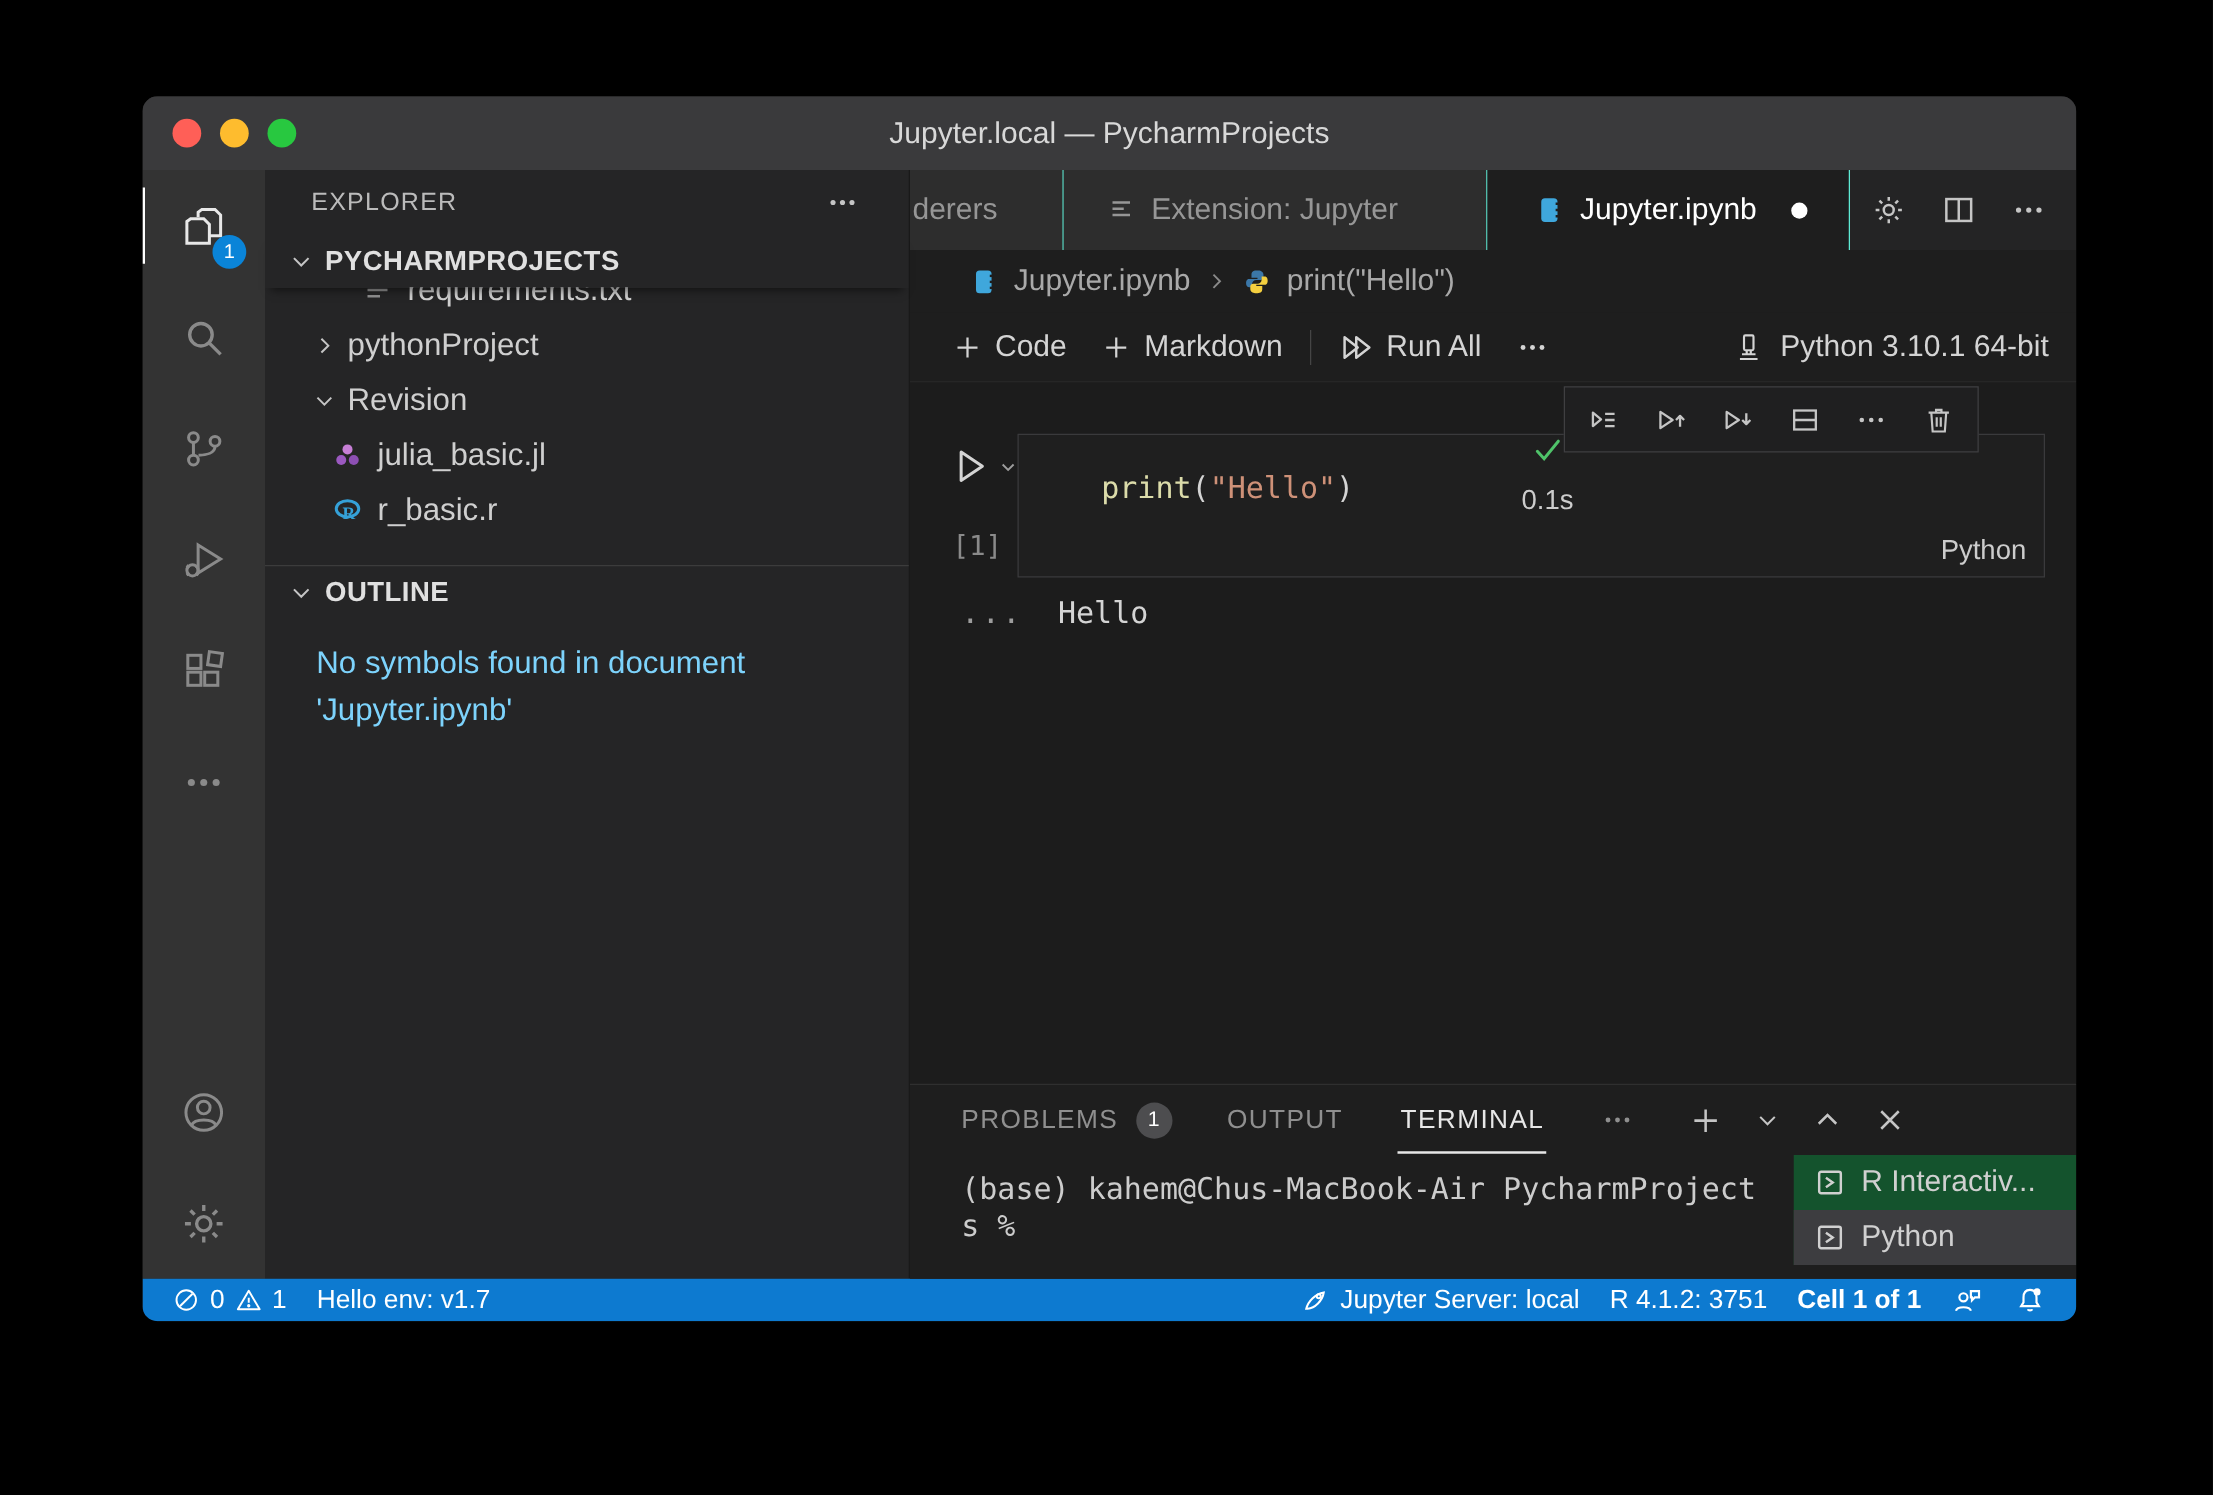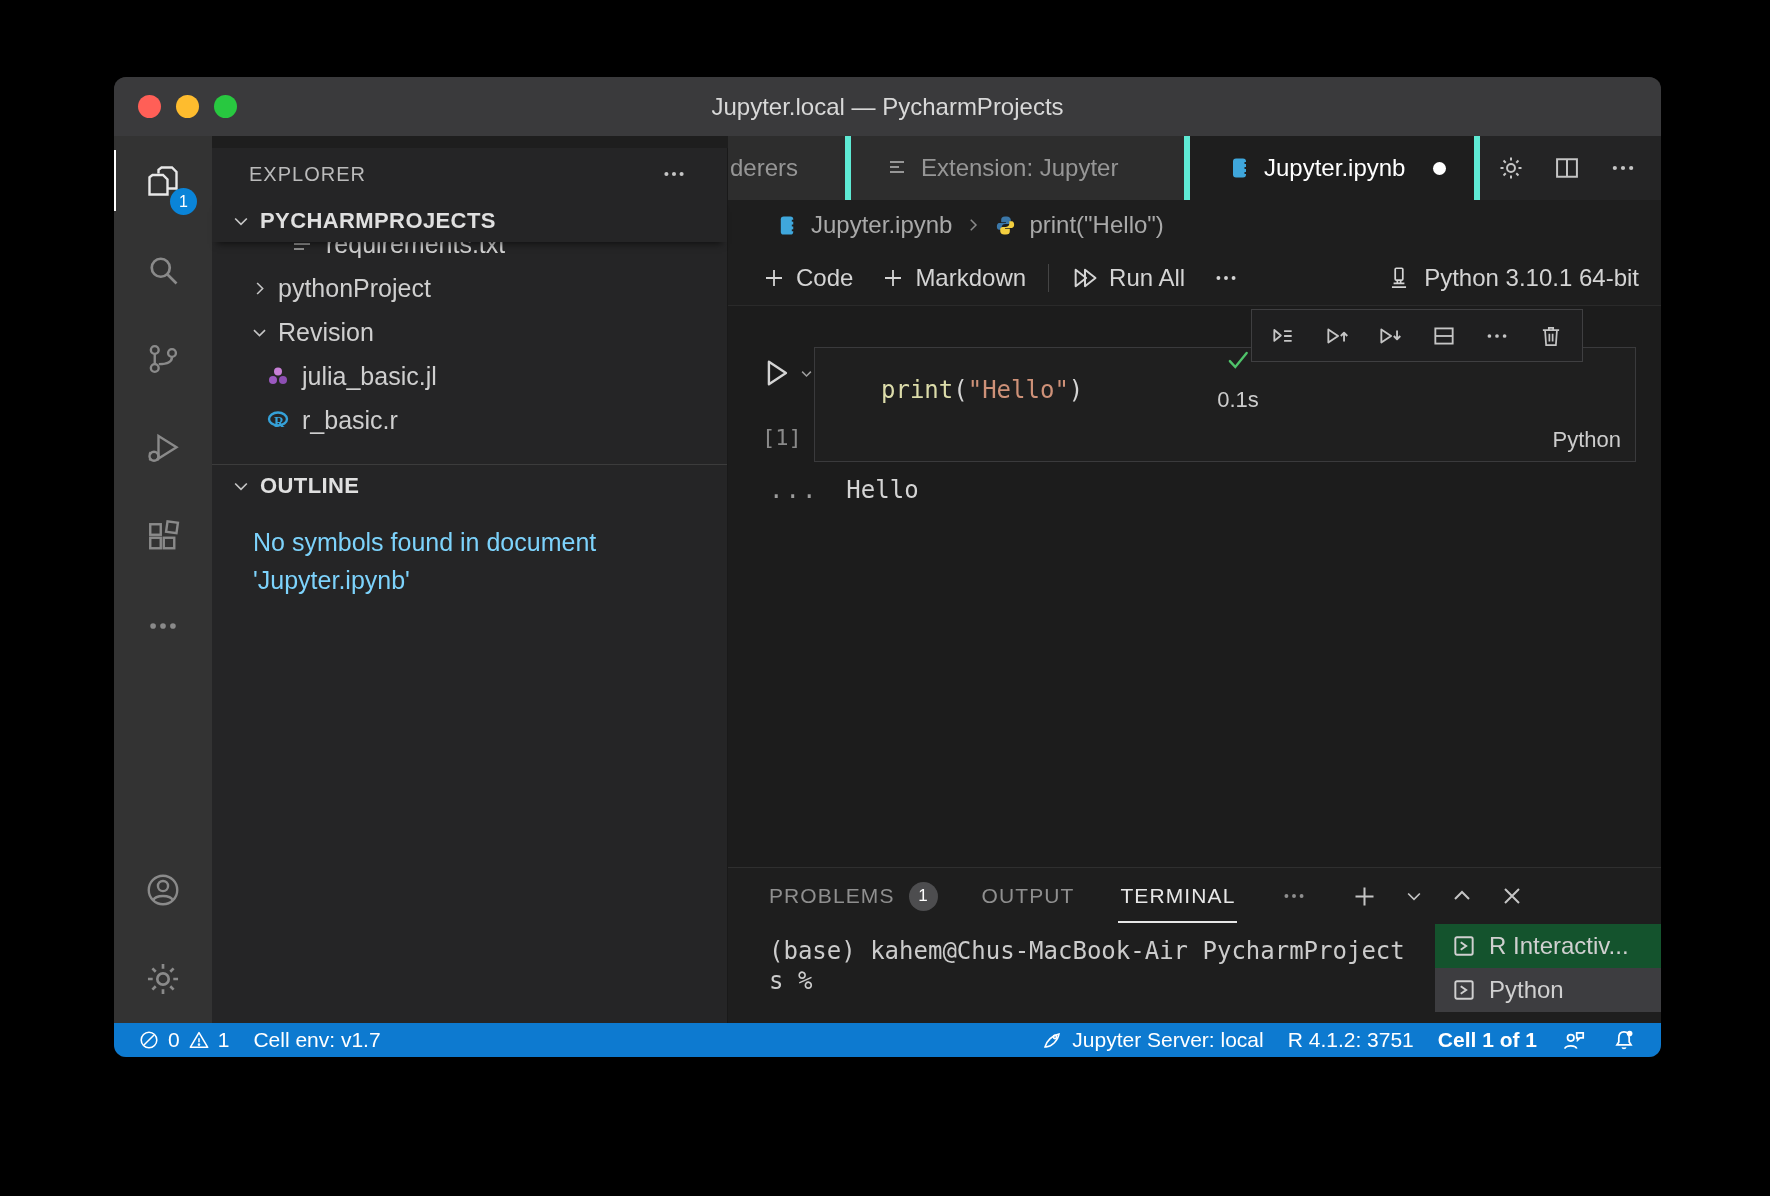--- a/index.html
+++ b/index.html
@@ -28,40 +28,40 @@
   .act-item.active { color:#e8e8e8; }
   .act-item.active::before { content:""; position:absolute; left:0; top:14px; bottom:14px;
               width:2px; background:#ffffff; }
   .act-badge { position:absolute; right:15px; bottom:10px; min-width:27px; height:27px;
                border-radius:50%; background:#0a84d8; color:#fff; font-size:16px;
                display:flex; align-items:center; justify-content:center; }
   .act-spacer { flex:1; }
 
   
   .sidebar { width:516px; background:#252526; display:flex; flex-direction:column;
-             border-right:1px solid #191919;margin-top:12px; }
+             border-right:1px solid #191919; }
   .side-header { height:52px; display:flex; align-items:center; padding:0 40px 0 37px;
                  color:#bbbbbb; font-size:20px; letter-spacing:1px; }
   .side-header .more { margin-left:auto; color:#c5c5c5; }
   .section-row { height:42px; display:flex; align-items:center; gap:9px; padding-left:19px;
                  color:#e0e0e0; font-size:22px; font-weight:700; letter-spacing:.4px; }
   .proj-header { position:relative; z-index:2; box-shadow:0 7px 7px -5px rgba(0,0,0,.55); }
   .clip-row { height:24px; overflow:hidden;padding-left:24px; }
   .clip-row .tree-row { margin-top:-20px; }
   .tree-row { height:44px; display:flex; align-items:center; color:#cfcfcf; font-size:25px; }
   .tree-row .chev { margin-left:38px; margin-right:9px; color:#c5c5c5; }
   .tree-row .ficon { margin-left:54px; margin-right:12px; width:24px; height:24px; }
   .divider { height:1px; background:#3c3c3c; margin-top:22px; }
   .outline-msg { color:#7dd3fc; font-size:25px; line-height:38px; padding:16px 95px 0 41px; }
 
   
   .editor { flex:1; display:flex; flex-direction:column; min-width:0; background:#1c1c1c; }
 
   .tabbar { height:64px; background:#242425; display:flex; flex:0 0 auto; align-items:stretch; }
-  .tab { display:flex; align-items:center; background:#2d2d2d; border-right:6px solid #5eead4;
+  .tab { display:flex; align-items:center; background:#2d2d2d; border-right:1px solid #5eead4;
          color:#969696; font-size:24px; gap:12px; padding:0 20px; overflow:hidden; white-space:nowrap; }
   .tab.partial { width:123px; padding:0 0 0 2px; }
   .tab.t2 { width:339px; padding-left:34px; }
   .tab.active { background:#1e1e1e; color:#ffffff; width:290px; padding-left:38px; }
   .dirty-dot { width:13px; height:13px; border-radius:50%; background:#ffffff; margin-left:16px; }
   .tab-actions { margin-left:auto; display:flex; align-items:center; gap:28px; padding-right:24px;
                  color:#c5c5c5; }
 
   .breadcrumb { height:50px; display:flex; align-items:center; gap:12px; padding-left:48px;
                 color:#a9a9a9; font-size:24px; background:#1e1e1e; flex:0 0 auto; }
@@ -571,21 +571,21 @@
       <span>
         <svg width="22" height="22" viewBox="0 0 24 24" fill="none" stroke="#fff" stroke-width="1.7" stroke-linejoin="round">
           <path d="M12 4L21.5 20h-19z"></path>
             <path d="M12 10v4.5"></path>
             <circle cx="12" cy="17" r="0.6" fill="#fff"></circle>
         </svg>
         </span>
       <span>1</span>
     </div>
     <div class="sb-item">
-      <span>Cell env: v1.7</span>
+      <span>Hello env: v1.7</span>
     </div>
     <div class="sb-right">
       <div class="sb-item">
         <span>
           <svg width="24" height="24" viewBox="0 0 24 24" fill="none" stroke="#fff" stroke-width="1.6">
             <path d="M5 19c1.5-6 7.5-12 14-13-1 6.5-7 12.5-13 13z"></path>
               <circle cx="15" cy="9" r="1.6"></circle>
           </svg>
           </span>
         <span>Jupyter Server: local</span>

